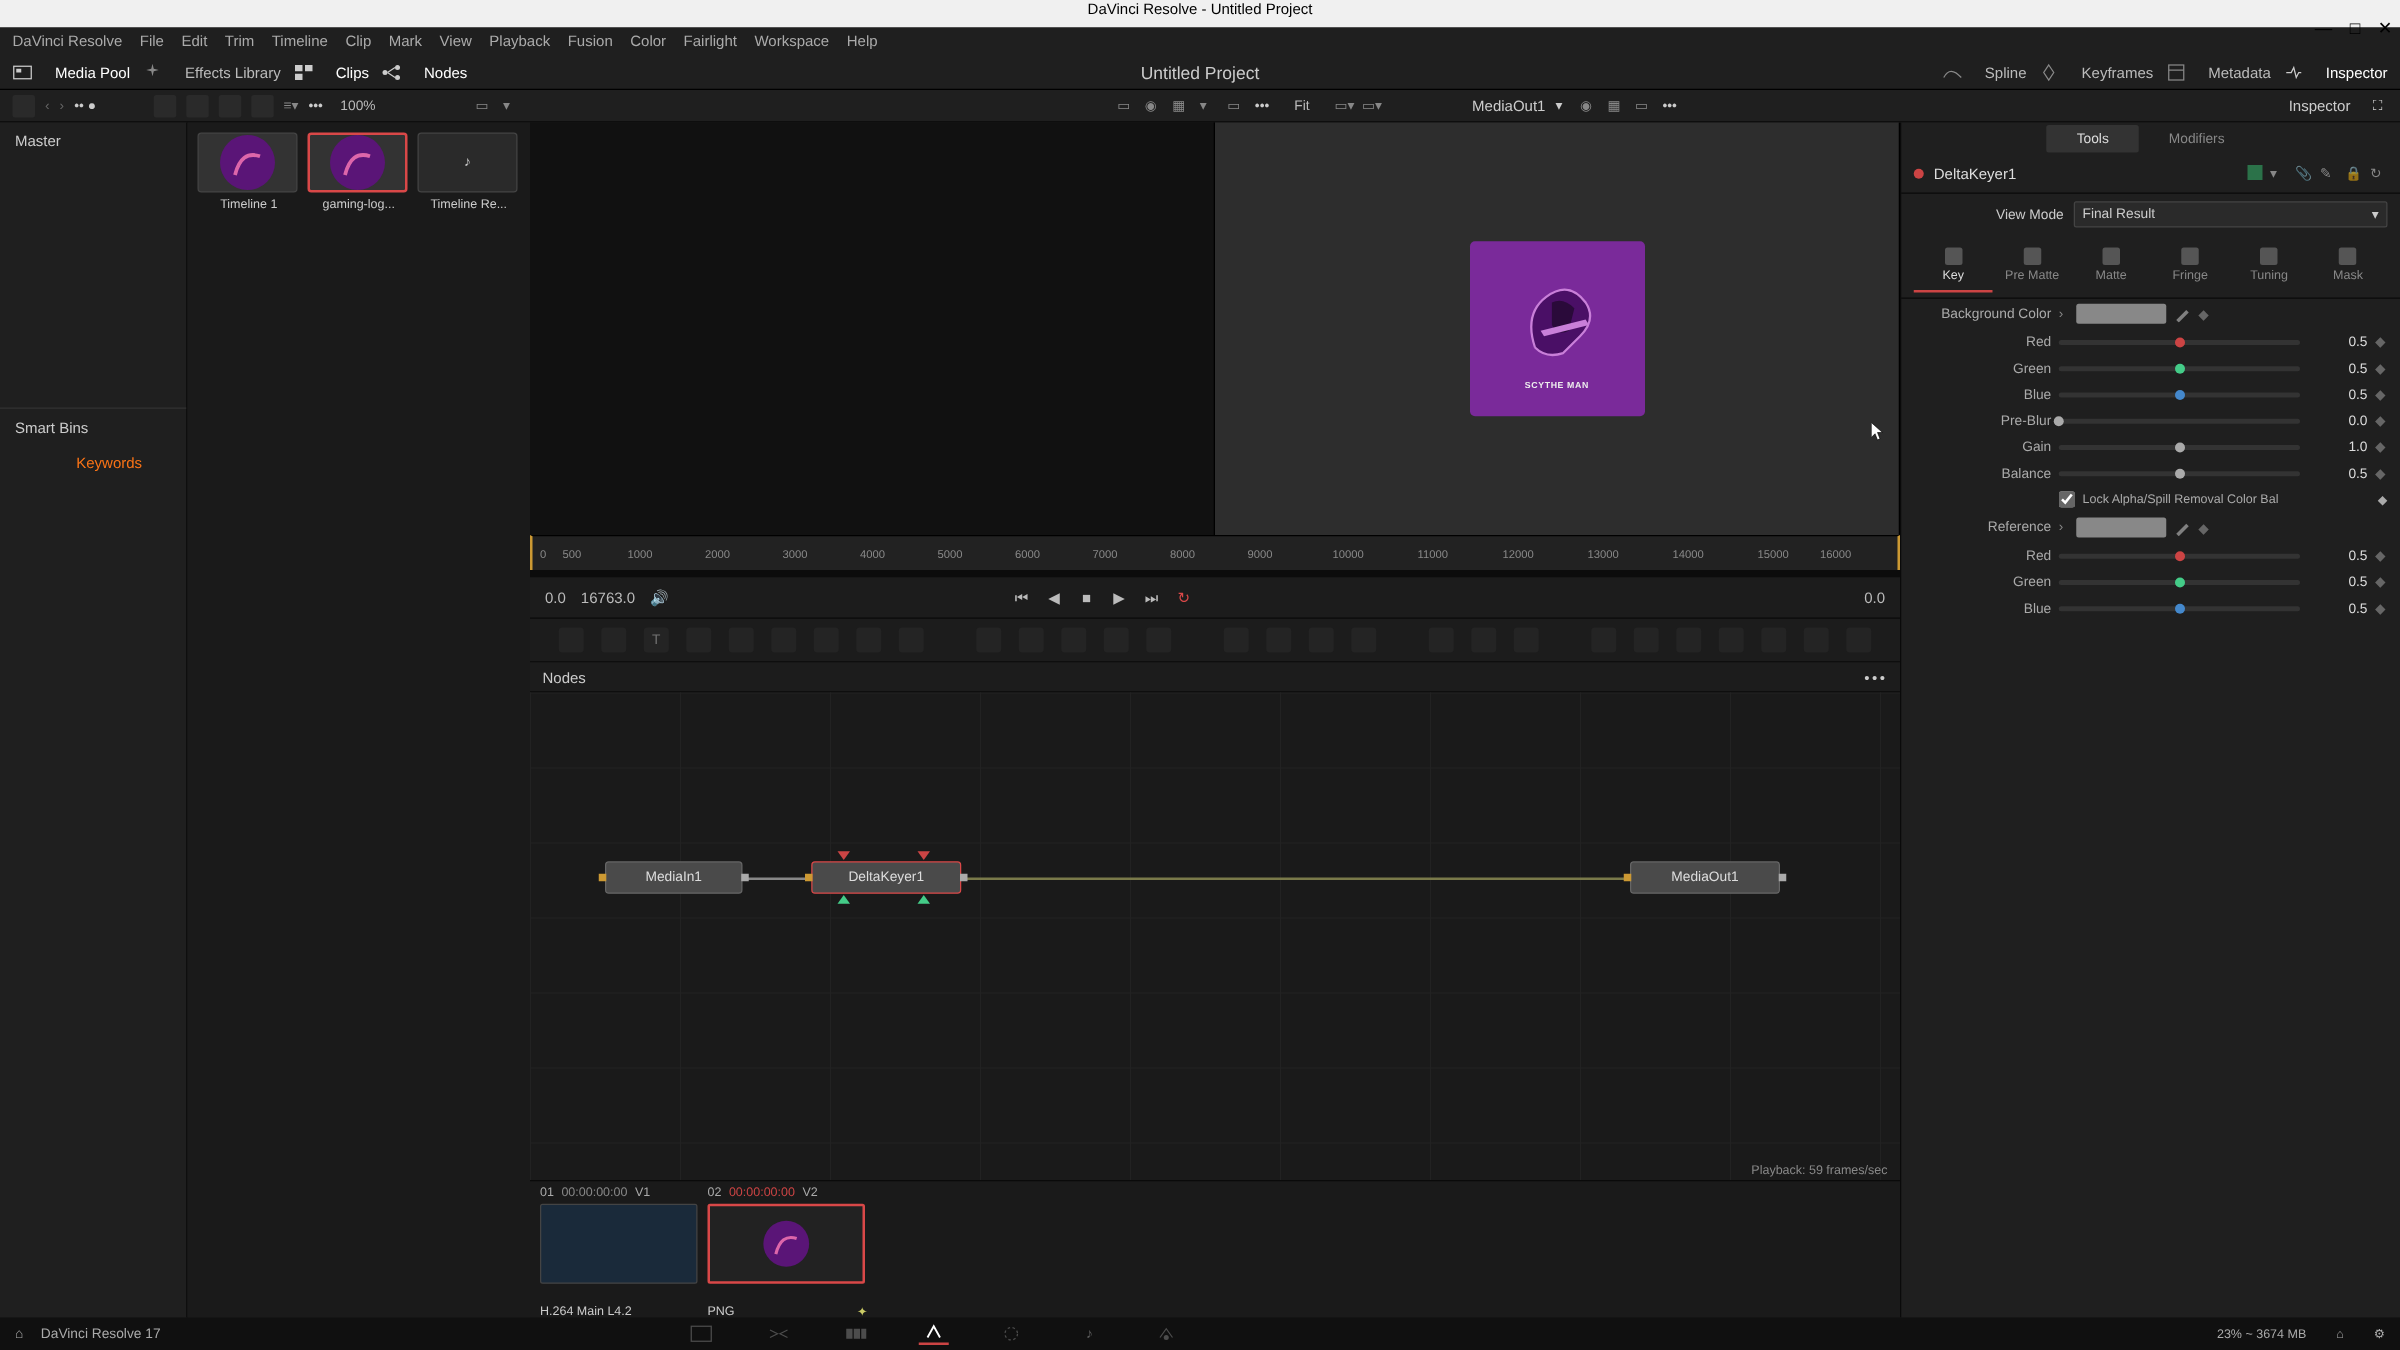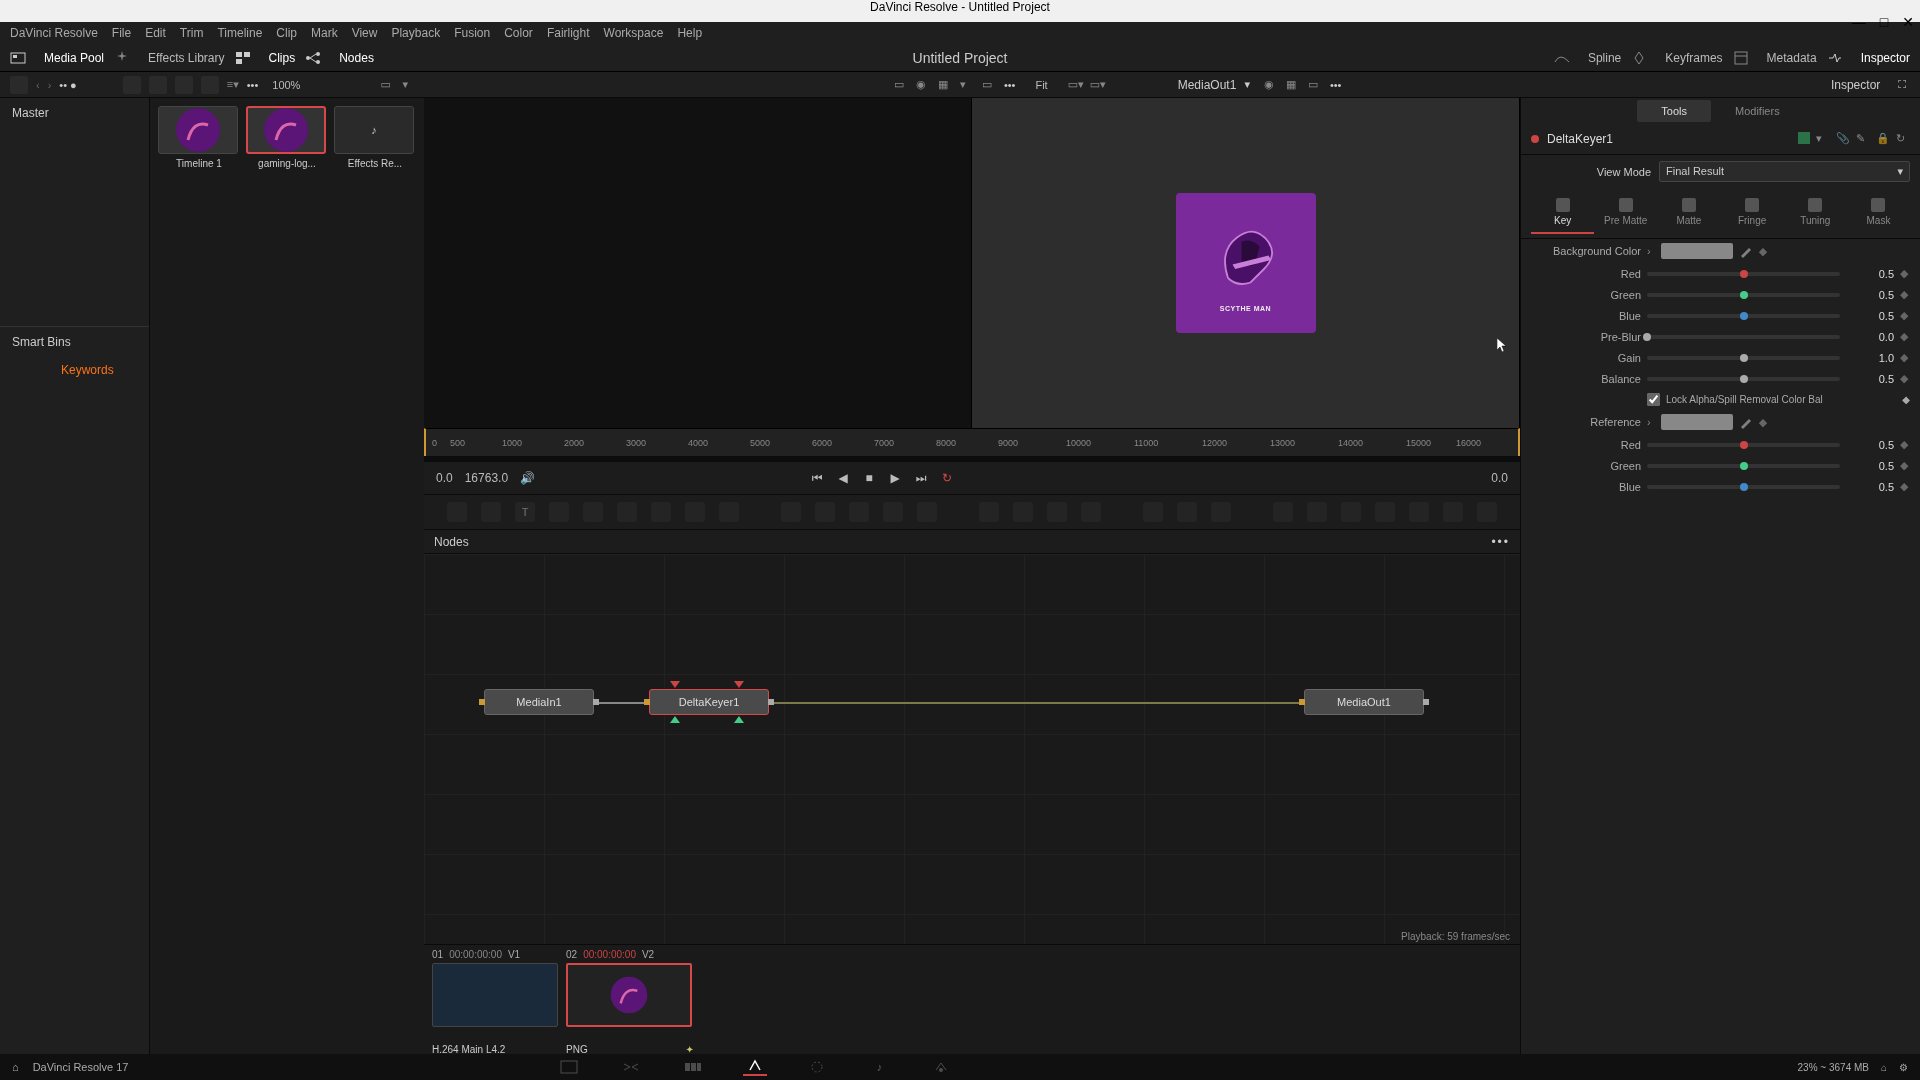--- a/index.html
+++ b/index.html
@@ -86,21 +86,21 @@
 .swatch { width:72px; height:16px; background:#888; border-radius:2px; margin-left:4px;}
 .chevron { color:#888; cursor:pointer;}
 .picker { width:14px;height:14px; cursor:pointer; opacity:0.7;}
 .chk-row { display:flex; align-items:center; padding:4px 10px; gap:6px; font-size:10px; color:#aaa;}
 .chk-row input { accent-color:#666;}
 .status-bar { position:absolute; right: 410px; bottom: 138px; font-size:10px; color:#888; }
 .bottom-bar { position:absolute; bottom:0; left:0; right:0; height:26px; background:#101010; display:flex; align-items:center; padding:0 12px; gap:14px; font-size:11px; color:#aaa;}
 .bottom-bar .pages { margin:0 auto; display:flex; gap:38px;}
 .bottom-bar .pages .pg { width:24px; height:18px; cursor:pointer; opacity:0.5; display:flex;align-items:center;justify-content:center;}
 .bottom-bar .pages .pg.active { opacity:1; border-bottom:2px solid #c44; color:#fff;}
-.bottom-bar .right { margin-left:auto; display:flex; gap:12px; align-items:center; font-size:10px;}
+.bottom-bar .right { margin-left:auto; display:flex; gap:24px; align-items:center; font-size:10px;}
 .logo-svg { width:60px;height:60px;}
 .right-opts { padding: 0 6px; display:flex; gap:8px; align-items:center;}
 .right-opts .ob { width:14px;height:14px; opacity:0.6; cursor:pointer;}
 .zoom-lbl { font-size:11px; color:#bbb; margin: 0 6px;}
 .fit-lbl { font-size:11px; color:#bbb; margin: 0 6px;}
 .cursor-arrow { position:absolute; width:12px; height:16px; z-index:999;}
 </style>
 </head>
 <body>
 
@@ -258,21 +258,21 @@
       <div class="thumb logo-thumb">
           <svg class="logo-svg" viewBox="0 0 60 60">
             <circle cx="30" cy="30" r="22" fill="#5a1577"></circle>
             <path d="M20 40 Q25 20 40 25" stroke="#d6a" stroke-width="3" fill="none"></path>
           </svg>
         </div>
       <span class="lbl">gaming-log...</span>
     </div>
     <div class="bin-thumb">
       <div class="thumb" style="background:#2a2a2a;display:flex;align-items:center;justify-content:center;">♪</div>
-      <span class="lbl">Effects Re...</span>
+      <span class="lbl">Timeline Re...</span>
     </div>
   </div>
 
   <div class="center">
     <div class="viewer-row">
       <div class="viewer"></div>
       <div class="viewer" style="background:#2d2d2d;">
         <div class="preview-box">
           <svg viewBox="0 0 100 100" style="width:90px;height:90px;">
             <path d="M30 70 Q20 40 40 25 Q60 10 75 30 Q85 45 70 60 L55 75 Q40 80 30 70" fill="#4a0f66" stroke="#c97fd9" stroke-width="2"></path>

